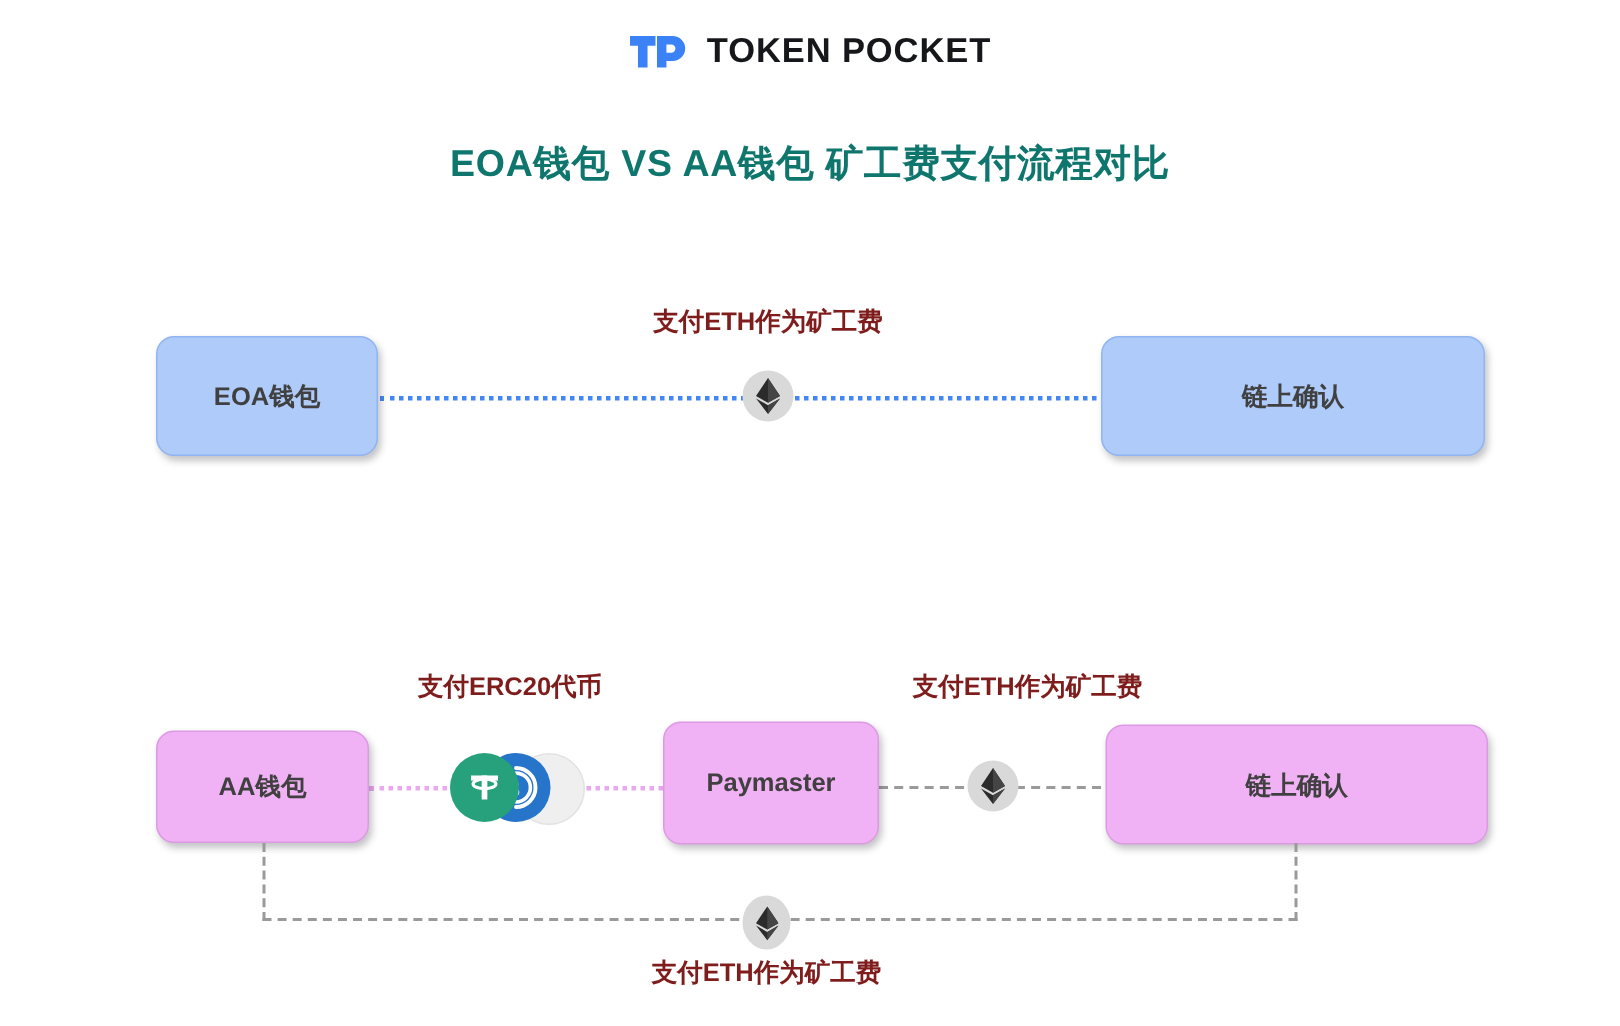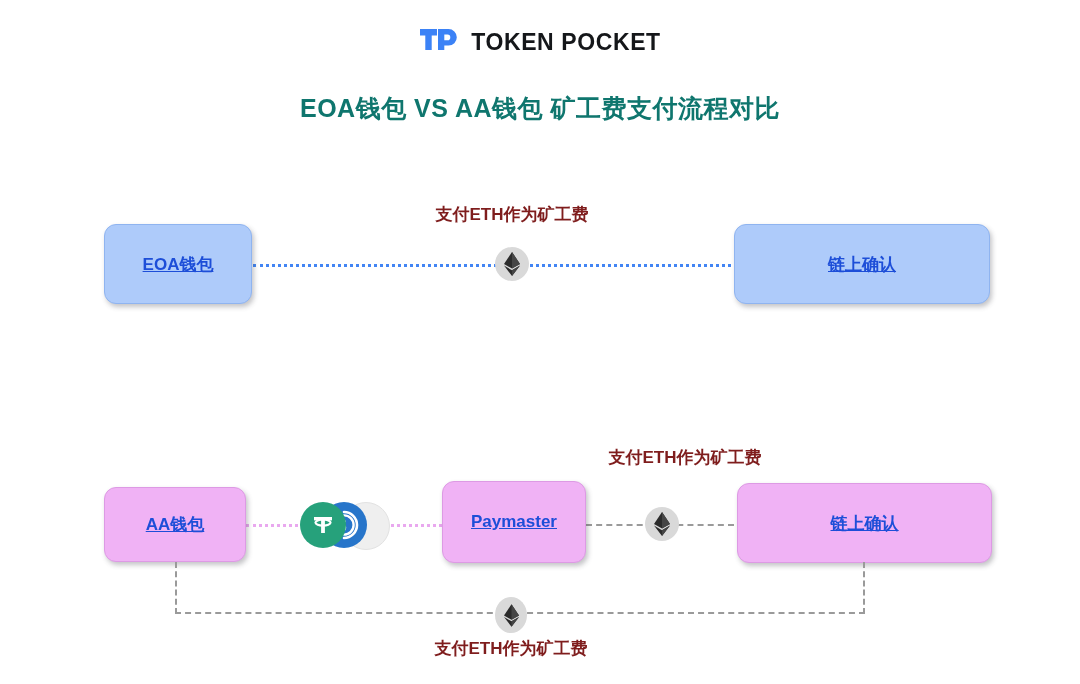--- a/index.html
+++ b/index.html
@@ -20,21 +20,20 @@
   }
 
   
   .brand {
     position: absolute;
     top: 22px;
     left: 0;
     width: 1080px;
     height: 40px;
     display: flex;
-    align-items: center;
     justify-content: center;
     gap: 12px;
   }
   .brand-mark {
     display: block;
   }
   .brand-name {
     font-size: 23px;
     font-weight: bold;
     letter-spacing: 0.6px;
@@ -57,24 +56,23 @@
 
   
   .node {
     position: absolute;
     display: flex;
     align-items: center;
     justify-content: center;
     border-radius: 12px;
     font-size: 17px;
     font-weight: bold;
-    color: #1d4ed8;
+    color: #404040;
     box-shadow: 2px 3px 5px rgba(60,60,70,0.30);
     box-sizing: border-box;
-    text-decoration: underline;
   }
   .node.blue {
     background: #aecbfa;
     border: 1px solid #8fb4f0;
   }
   .node.pink {
     background: #f0b2f5;
     border: 1px solid #dd9ae4;
   }
 
@@ -179,20 +177,21 @@
   <div class="node blue" style="left:104px; top:224px; width:148px; height:80px;">
     <span>EOA钱包</span>
   </div>
 
   <div class="node blue" style="left:734px; top:224px; width:256px; height:80px;">
     <span>链上确认</span>
   </div>
 
   <div class="line pink" style="left:246px; top:524px; width:196px;"></div>
 
+  <div class="edge-label" style="left:220px; top:446px; width:240px;">支付ERC20代币</div>
 
   <div class="token-cluster" style="left:300px; top:502px;">
     <span class="token ghost">
       <span class="token-glyph"></span>
     </span>
     <span class="token usdc">
       <svg width="30" height="30" viewBox="0 0 30 30" aria-hidden="true">
         <path d="M15 2 a13 13 0 0 1 0 26" fill="none" stroke="#ffffff" stroke-width="2.6" stroke-linecap="round"></path>
         <path d="M15 5.4 a9.6 9.6 0 0 1 0 19.2" fill="none" stroke="#ffffff" stroke-width="2.4" stroke-linecap="round"></path>
         <text x="13" y="21" font-family="Liberation Sans, sans-serif" font-size="16" font-weight="bold" fill="#ffffff" text-anchor="middle">$</text>

